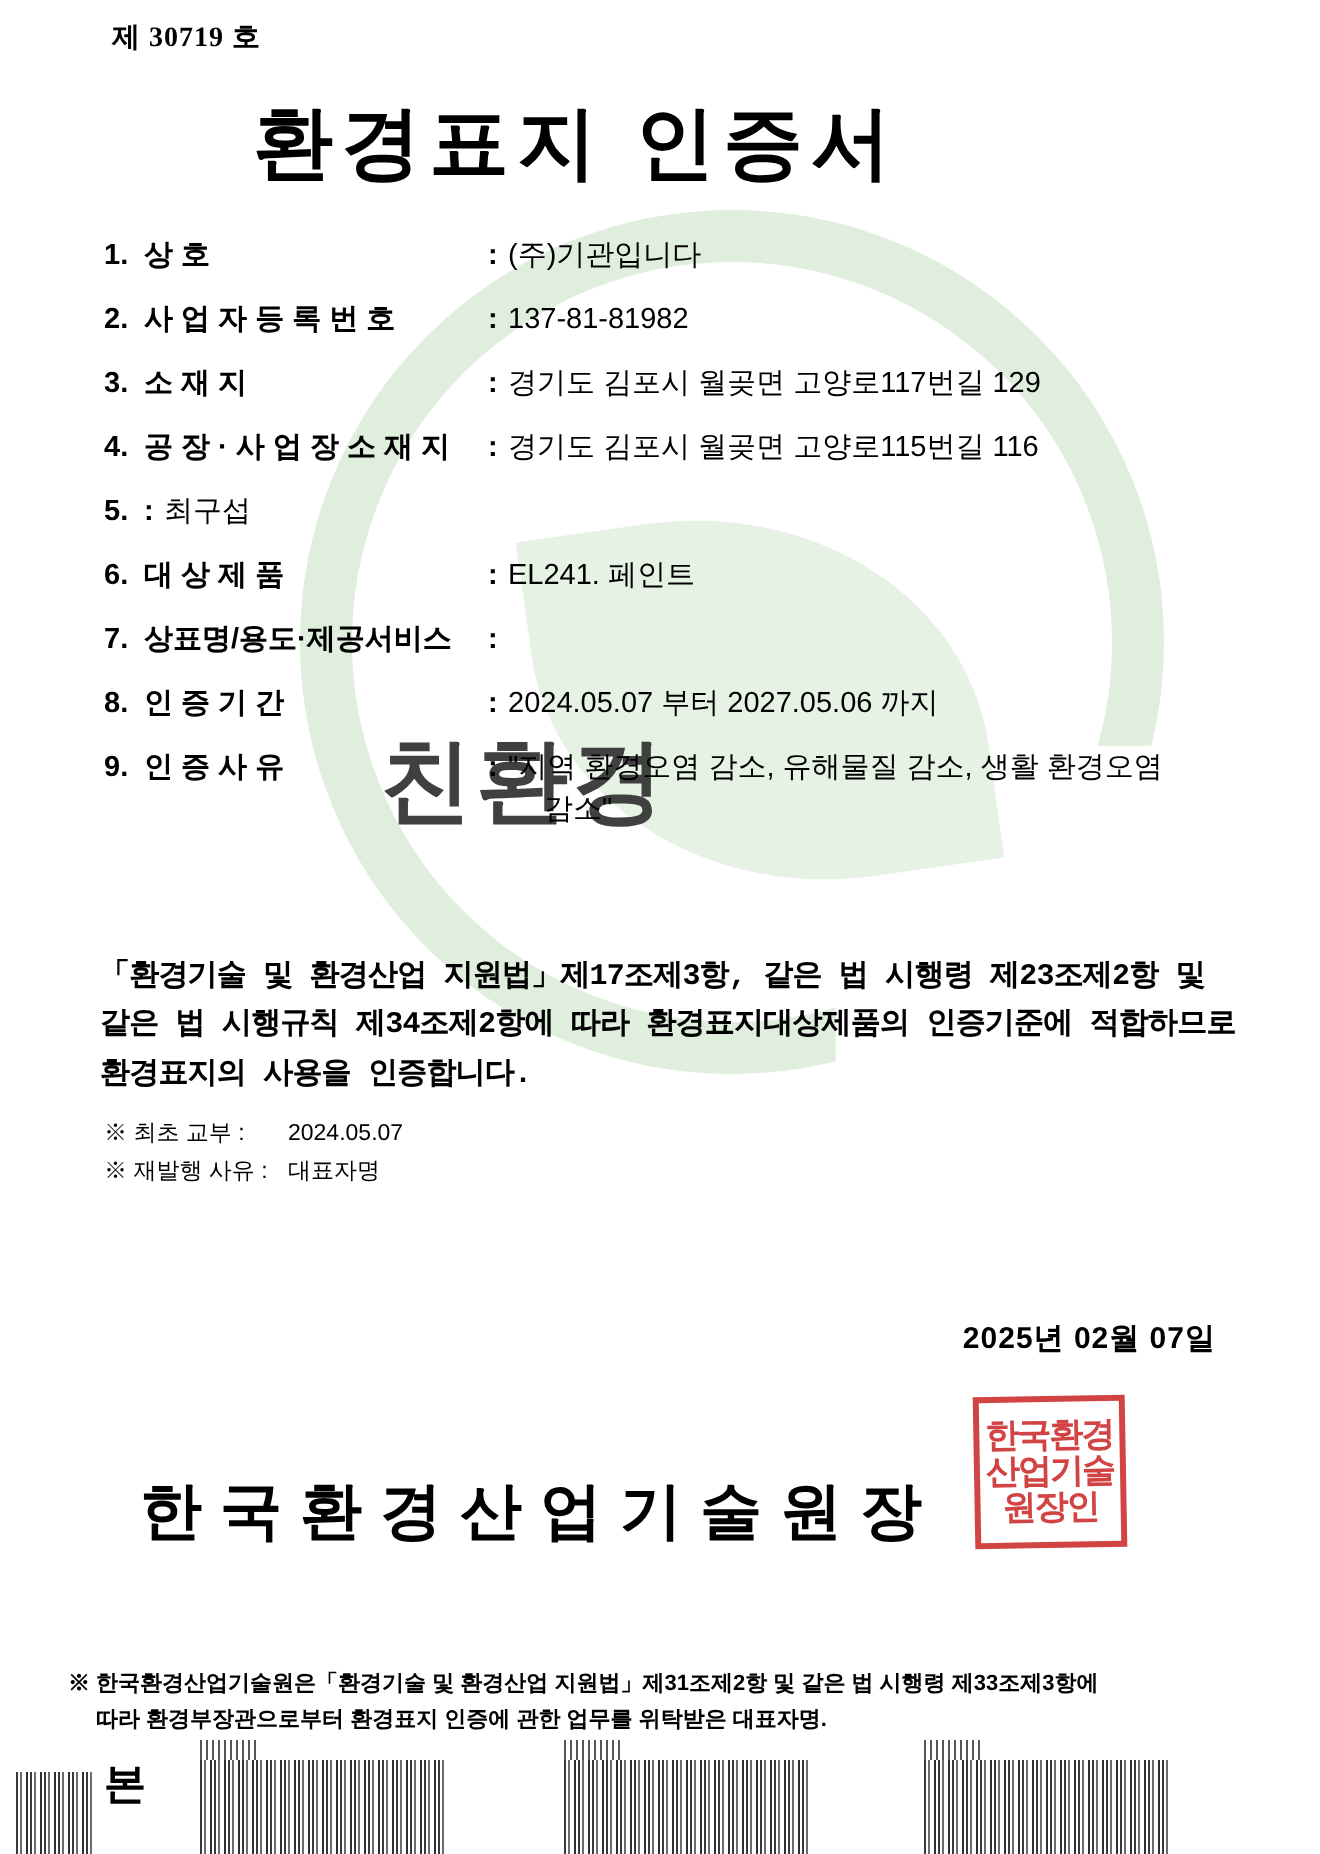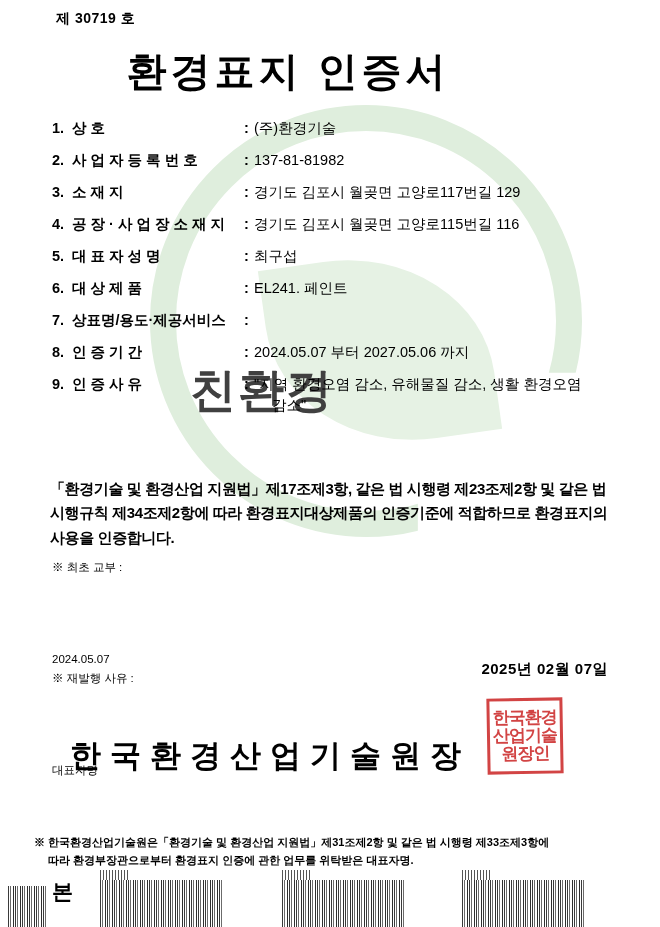--- a/index.html
+++ b/index.html
@@ -60,20 +60,21 @@
   }
 
   
   .cert-number {
     position: absolute;
     left: 56px;
     top: 10px;
     font-size: 14px;
     font-weight: bold;
     letter-spacing: 0.5px;
+    font-family: Liberation Serif, serif;
   }
   .cert-title {
     position: absolute;
     left: 0;
     top: 44px;
     width: 576px;
     text-align: center;
     font-size: 40px;
     font-weight: bold;
     letter-spacing: 4px;
@@ -126,31 +127,32 @@
   
   .legal {
     position: absolute;
     left: 50px;
     top: 477px;
     width: 568px;
     font-size: 15px;
     font-weight: bold;
     line-height: 1.62;
     letter-spacing: -0.4px;
+    font-family: Liberation Mono, monospace;
   }
 
   
   .notes {
     position: absolute;
     left: 52px;
     top: 558px;
     font-size: 11.5px;
     line-height: 1.62;
   }
-  .note-row { display: flex; flex-direction: column; }
+  .note-row { display: flex; }
   .note-label { width: 92px; flex: 0 0 92px; }
   .note-value { flex: 1 1 auto; }
 
   
   .issue-date {
     position: absolute;
     right: 52px;
     top: 660px;
     font-size: 15px;
     font-weight: bold;
@@ -258,21 +260,21 @@
 
   <div class="cert-number">제 30719 호</div>
   <div class="cert-title">환경표지 인증서</div>
 
   <div class="items">
 
     <div class="row">
       <div class="row-num">1.</div>
       <div class="row-label tight">상               호</div>
       <div class="row-colon">:</div>
-      <div class="row-value">(주)환경기술</div>
+      <div class="row-value">(주)기관입니다</div>
     </div>
 
     <div class="row">
       <div class="row-num">2.</div>
       <div class="row-label tight">사 업 자 등 록 번 호</div>
       <div class="row-colon">:</div>
       <div class="row-value">137-81-81982</div>
     </div>
 
     <div class="row">
@@ -284,21 +286,20 @@
 
     <div class="row">
       <div class="row-num">4.</div>
       <div class="row-label tight">공 장 · 사 업 장 소 재 지</div>
       <div class="row-colon">:</div>
       <div class="row-value">경기도 김포시 월곶면 고양로115번길 116</div>
     </div>
 
     <div class="row">
       <div class="row-num">5.</div>
-      <div class="row-label tight">대       표       자       성       명</div>
       <div class="row-colon">:</div>
       <div class="row-value">최구섭</div>
     </div>
 
     <div class="row">
       <div class="row-num">6.</div>
       <div class="row-label tight">대       상       제       품</div>
       <div class="row-colon">:</div>
       <div class="row-value">EL241. 페인트</div>
     </div>

